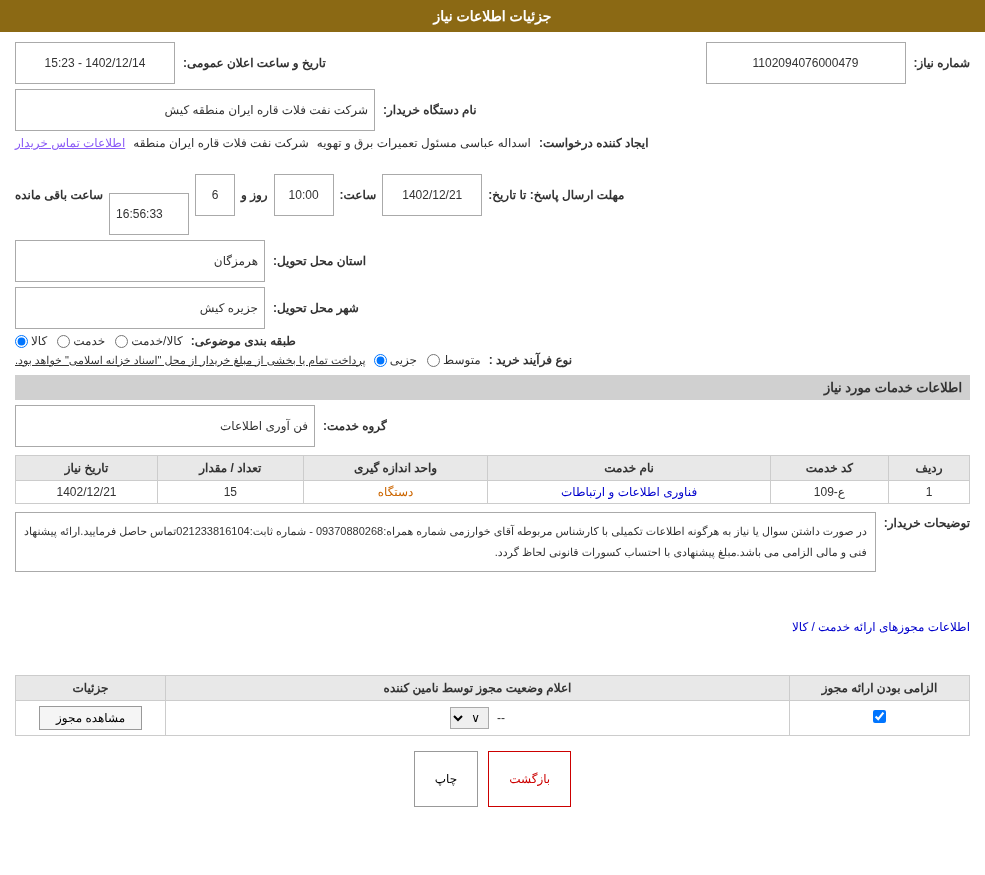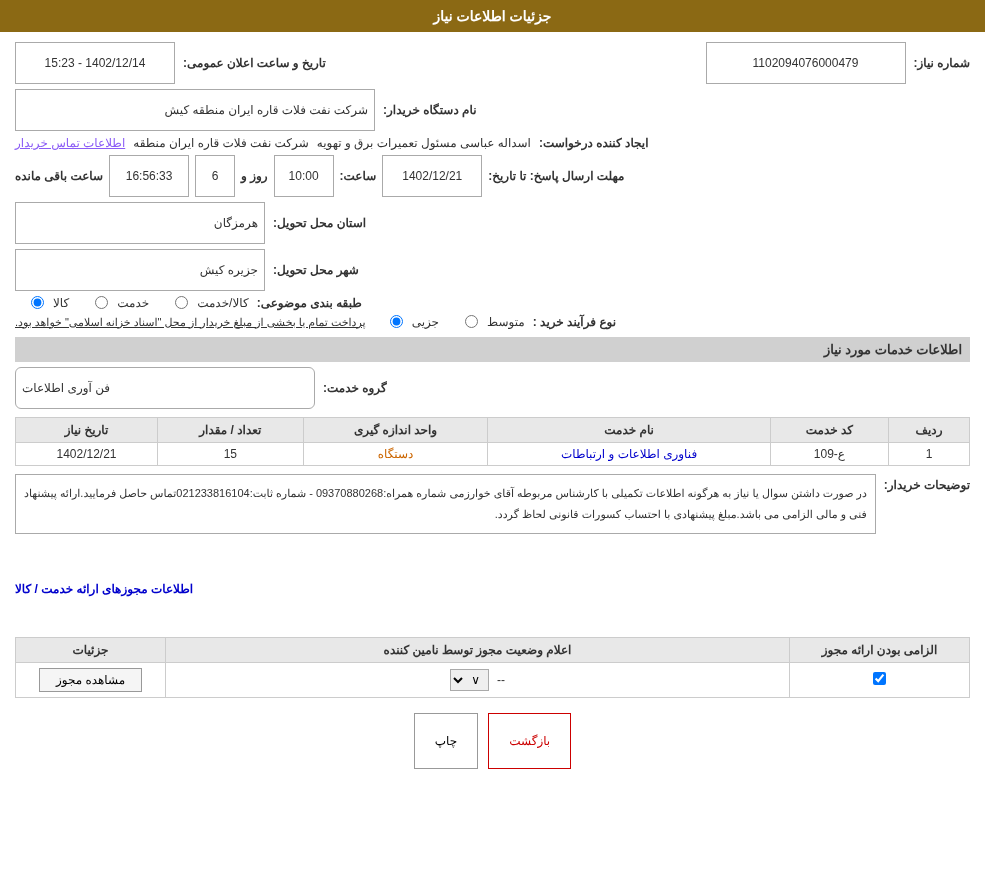--- a/index.html
+++ b/index.html
@@ -71,23 +71,22 @@
       line-height: 1.8;
     }
     .radio-group {
       display: inline-flex;
       gap: 10px;
       align-items: center;
       direction: rtl;
     }
     .radio-item {
       display: inline-flex;
-      align-items: flex-start;
-      gap: 9px;
-      margin-left: 16px;
+      align-items: flex-end;
+      gap: 3px;
     }
     .permit-table {
       width: 100%;
       border-collapse: collapse;
       margin-top: 5px;
     }
     .permit-table th {
       background: #e8e8e8;
       border: 1px solid #ccc;
       padding: 5px 8px;
@@ -178,21 +177,21 @@
       <span class="link-blue">اطلاعات تماس خریدار</span>
     </div>
 
     <div style="display:flex; align-items:center; gap:6px; margin-bottom:5px; justify-content:flex-end; flex-wrap:wrap;">
       <span style="font-weight:bold;">مهلت ارسال پاسخ: تا تاریخ:</span>
       <div class="bordered-input" style="min-width:100px; text-align:center;">1402/12/21</div>
       <span style="font-weight:bold;">ساعت:</span>
       <div class="bordered-input" style="min-width:60px; text-align:center;">10:00</div>
       <span style="font-weight:bold;">روز و</span>
       <div class="bordered-input" style="min-width:40px; text-align:center;">6</div>
-      <div class="bordered-input" style="min-width:80px; text-align:center;">16:56:33</div>
+      <div class="bordered-input" style="min-width:80px; text-align:left;margin-top:38px;">16:56:33</div>
       <span style="font-weight:bold;">ساعت باقی مانده</span>
     </div>
 
     <div style="display:flex; align-items:center; gap:8px; margin-bottom:5px; justify-content:flex-end;">
       <span style="font-weight:bold;">استان محل تحویل:</span>
       <div class="bordered-input" style="min-width:250px; text-align:right;">هرمزگان</div>
     </div>
 
     <div style="display:flex; align-items:center; gap:8px; margin-bottom:5px; justify-content:flex-end;">
       <span style="font-weight:bold;">شهر محل تحویل:</span>
@@ -230,21 +229,21 @@
         </div>
       </div>
       <span style="color:#333; font-size:11px;text-decoration:underline;">پرداخت تمام یا بخشی از مبلغ خریدار از محل "اسناد خزانه اسلامی" خواهد بود.</span>
     </div>
 
 
     <div class="section-header">اطلاعات خدمات مورد نیاز</div>
 
     <div style="display:flex; align-items:center; gap:8px; margin-bottom:8px; justify-content:flex-end;">
       <span style="font-weight:bold;">گروه خدمت:</span>
-      <div class="bordered-input" style="min-width:300px; text-align:left;border-radius:6px;">فن آوری اطلاعات</div>
+      <div class="bordered-input" style="min-width:300px; text-align:right;">فن آوری اطلاعات</div>
     </div>
 
     <table class="data-table">
       <thead>
         <tr>
           <th>ردیف</th>
           <th>کد خدمت</th>
           <th>نام خدمت</th>
           <th>واحد اندازه گیری</th>
           <th>تعداد / مقدار</th>
@@ -261,21 +260,21 @@
           <td>1402/12/21</td>
         </tr>
       </tbody>
     </table>
 
     <div style="display:flex; gap:8px; margin-bottom:8px; align-items:flex-start; justify-content:flex-end; margin-top:8px;">
       <span style="font-weight:bold; white-space:nowrap; padding-top:4px;">توضیحات خریدار:</span>
       <div class="buyer-notes-box" style="flex:1; min-height:60px; font-size:11px; line-height:1.9;">در صورت داشتن سوال یا نیاز به هرگونه اطلاعات تکمیلی با کارشناس مربوطه آقای خوارزمی شماره همراه:09370880268 - شماره ثابت:021233816104تماس حاصل فرمایید.ارائه پیشنهاد فنی و مالی الزامی می باشد.مبلغ  پیشنهادی با احتساب کسورات قانونی لحاظ گردد.</div>
     </div>
 
-    <div style="text-align:left; color:#0000cc; margin-bottom:6px; font-weight:bold;margin-top:48px;">
+    <div style="text-align:right; color:#0000cc; margin-bottom:6px; font-weight:normal;margin-top:48px;">
       <span>اطلاعات مجوزهای ارائه خدمت / کالا</span>
     </div>
 
     <div style="height:30px;"></div>
 
     <table class="permit-table">
       <thead>
         <tr>
           <th style="width:180px;">الزامی بودن ارائه مجوز</th>
           <th>اعلام وضعیت مجوز توسط نامین کننده</th>

